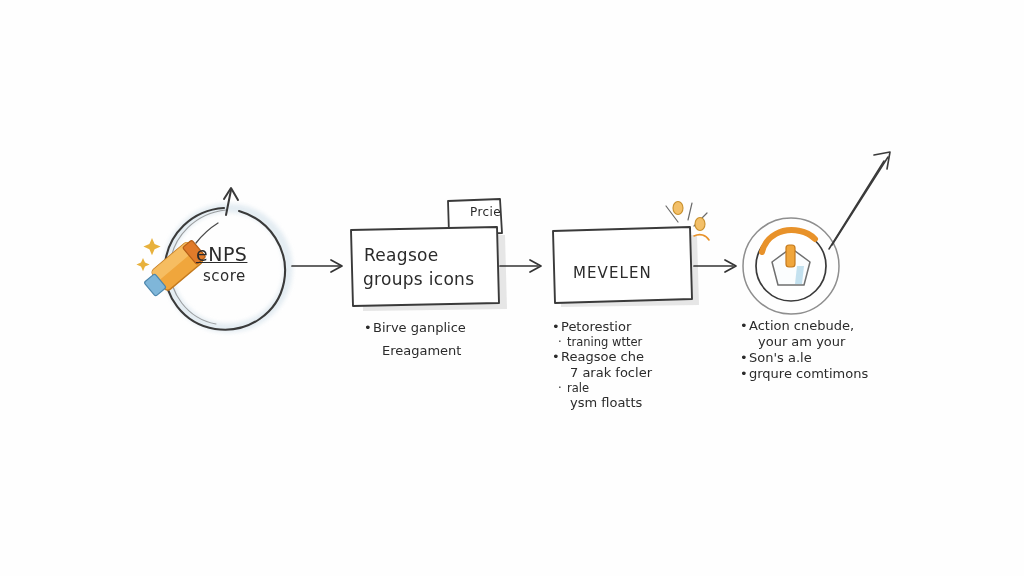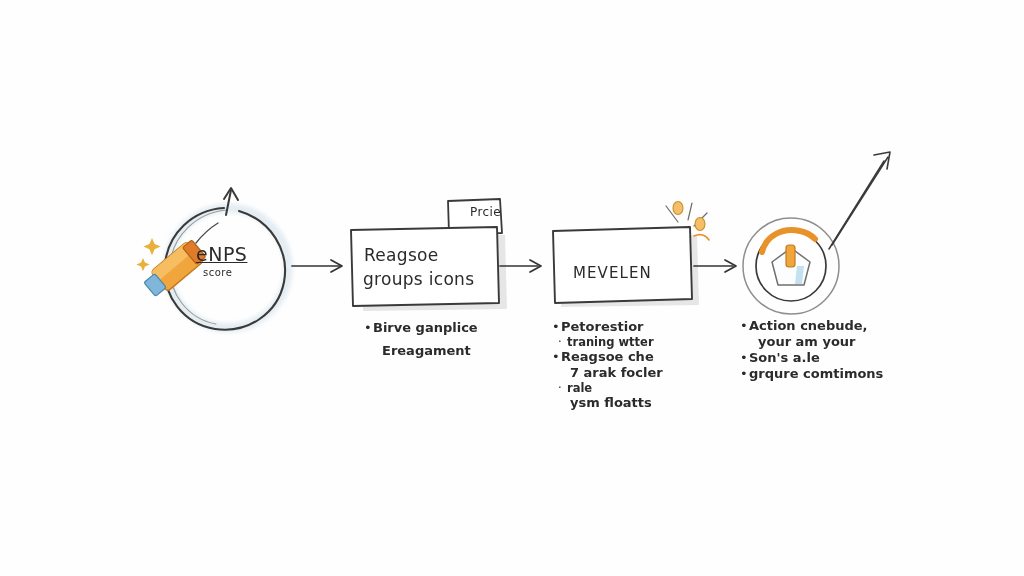--- a/index.html
+++ b/index.html
@@ -29,21 +29,21 @@
   }
   
   .n1-title {
     left: 196px; top: 243px;
     font-size: 19px;
     letter-spacing: 0.5px;
     text-decoration: underline;
   }
   .n1-sub {
     left: 203px; top: 267px;
-    font-size: 10px;
+    font-size: 15px;
     letter-spacing: 0.5px;
   }
   
   .n2-tab-label {
     left: 470px; top: 205px;
     font-size: 12px;
     letter-spacing: 0.4px;
   }
   .n2-l1 {
     left: 364px; top: 245px;
@@ -69,21 +69,21 @@
   .blist .row {
     display: flex;
     align-items: flex-start;
     line-height: 1.22;
   }
   .blist .dot {
     width: 9px;
     flex: 0 0 9px;
     text-align: left;
   }
-  .blist .txt { white-space: pre; font-weight: bold; }
+  .blist .txt { white-space: pre; }
   .b2 { left: 364px; top: 320px; font-size: 13px; }
   .b2 .sub { padding-left: 9px; margin-top: 7px; }
   .b3 { left: 552px; top: 319px; font-size: 13px; }
   .b3 .small { font-size: 11.5px; padding-left: 6px; }
   .b3 .ind  { padding-left: 9px; text-align: right; }
   .b4 { left: 740px; top: 318px; font-size: 13px; }
   .b4 .ind { padding-left: 9px; }
 </style>
 </head>
 <body>

